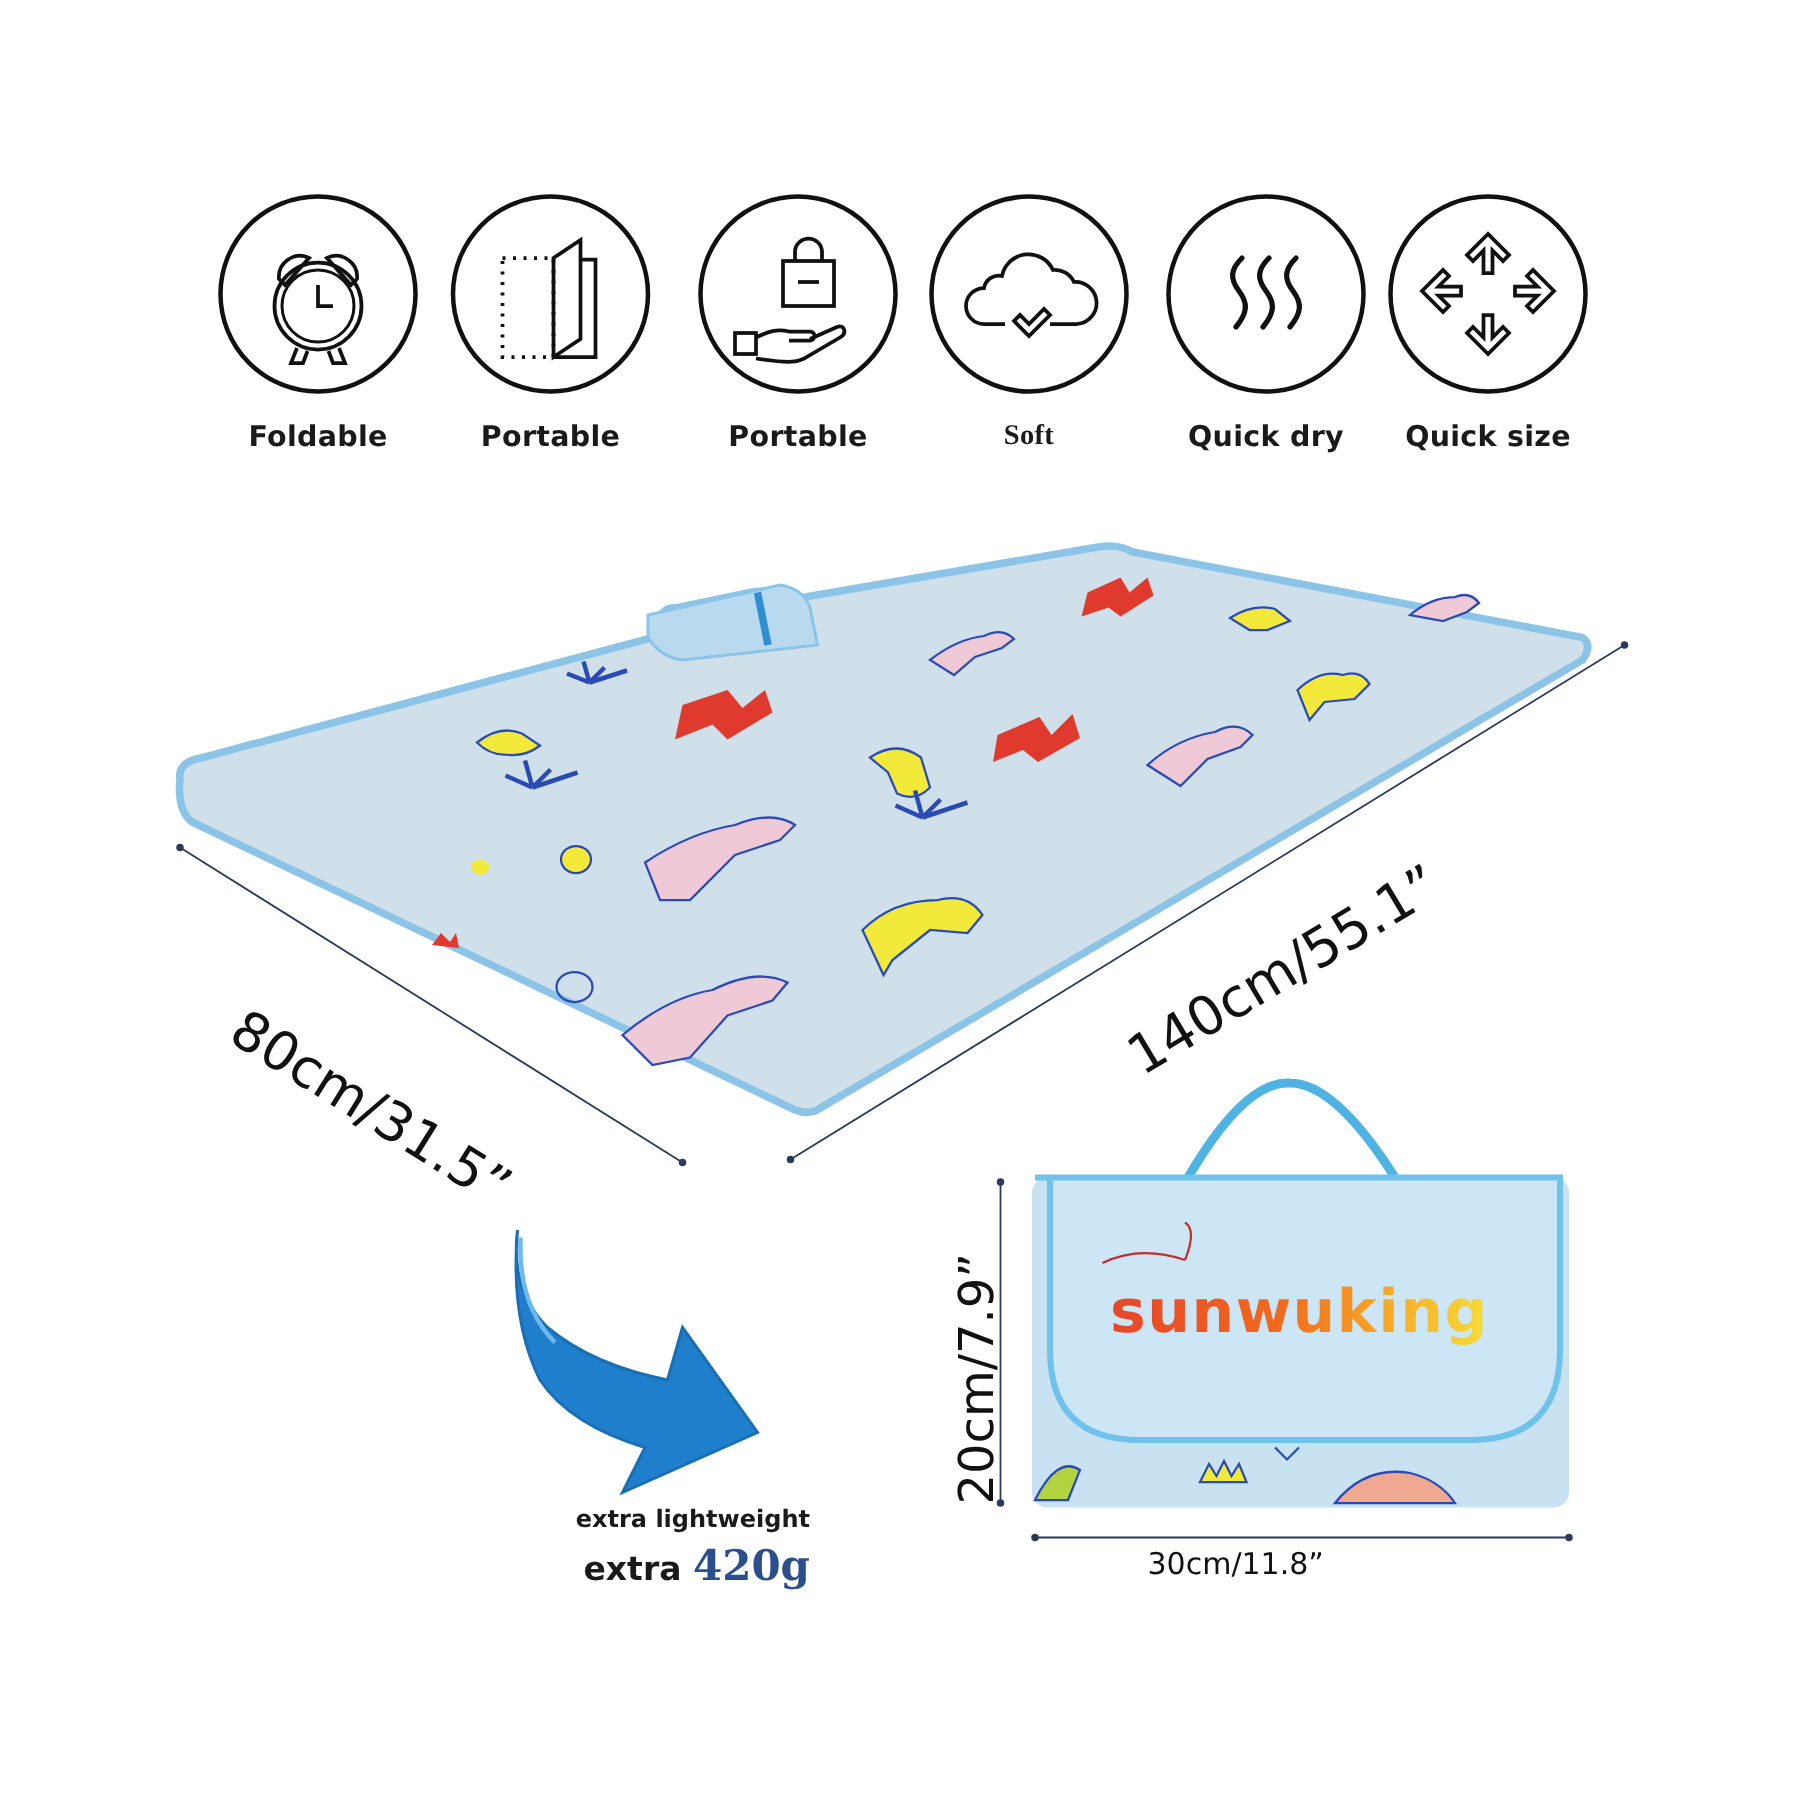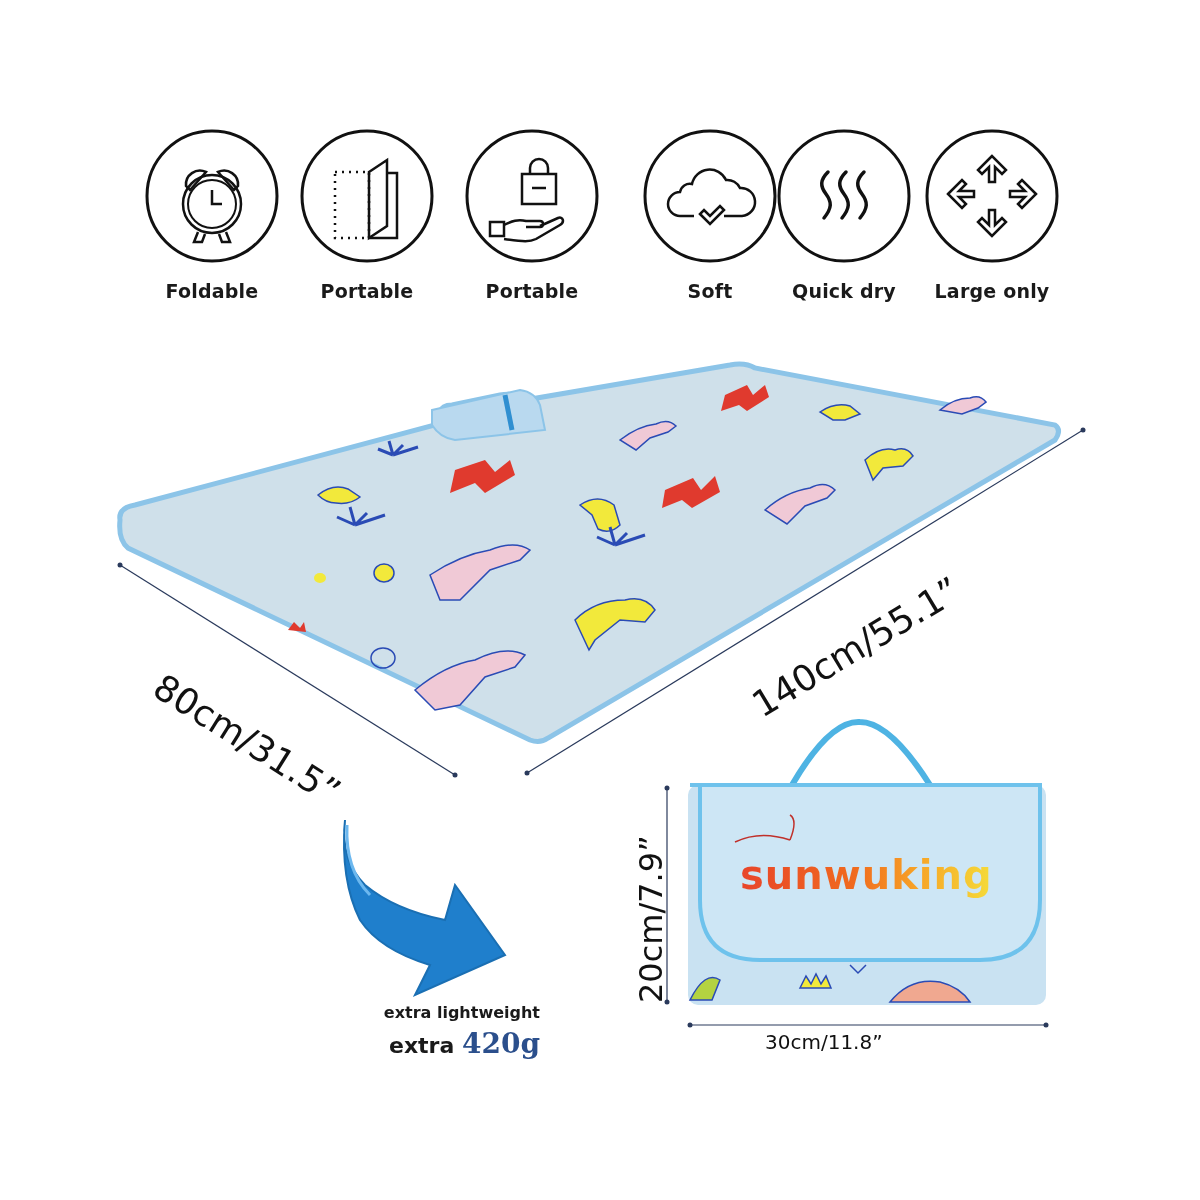--- a/index.html
+++ b/index.html
@@ -56,21 +56,21 @@
       <rect x="58" y="46" width="34" height="30"></rect>
       <path d="M66 46 v-6 a9 9 0 0 1 18 0 v6"></path>
       <path d="M68 60 h14"></path>
       <rect x="26" y="94" width="14" height="14"></rect>
       <path d="M40 97 c8 -4 14 -6 22 -4 l14 0 c4 0 4 6 0 6 l-14 0 M76 98 l18 -8 c5 -2 7 4 2 7 l-24 14 c-6 3 -12 3 -32 0"></path>
     </svg>
   </div>
   <div class="label">Portable</div>
 </div>
 
-<div class="feature" style="left:640px;">
+<div class="feature" style="left:616px;font-family:Liberation Serif, serif;">
   <div class="circle">
     <svg viewBox="0 0 136 136" fill="none" stroke="#111" stroke-width="3">
       <circle cx="68" cy="68" r="65"></circle>
       <path d="M52 88 h-14 a12 12 0 0 1 0 -24 a10 10 0 0 1 12 -8 a18 18 0 0 1 34 -4 a14 14 0 0 1 14 8 a12 12 0 0 1 2 28 h-18" stroke-width="2.5"></path>
       <path d="M58 86 l10 10 l14 -14 l-4 -4 l-10 10 l-6 -6 z" stroke-width="2.5"></path>
     </svg>
   </div>
   <div class="label">Soft</div>
 </div>
 
@@ -89,21 +89,21 @@
 <div class="feature" style="left:922px;">
   <div class="circle">
     <svg viewBox="0 0 136 136" fill="none" stroke="#111" stroke-width="2.5" stroke-linejoin="miter">
       <circle cx="68" cy="68" r="65" stroke-width="3"></circle>
       <path d="M68 28 l-14 14 l4 4 l7 -7 v15 h6 v-15 l7 7 l4 -4 z"></path>
       <path d="M68 108 l-14 -14 l4 -4 l7 7 v-15 h6 v15 l7 -7 l4 4 z"></path>
       <path d="M24 66 l14 -14 l4 4 l-7 7 h15 v6 h-15 l7 7 l-4 4 z"></path>
       <path d="M112 66 l-14 -14 l-4 4 l7 7 h-15 v6 h15 l-7 7 l4 4 z"></path>
     </svg>
   </div>
-  <div class="label">Large only</div>
+  <div class="label">Quick size</div>
 </div>
 
 <div class="mat-wrap">
   <svg width="1200" height="1200" viewBox="0 0 1200 1200" style="position:absolute;left:0;top:0;">
 
     <path d="M120 520 Q118 508 135 505 L435 425 L440 412 Q442 405 452 405 L500 395 Q515 392 525 400 L730 365 Q745 362 755 368 L1055 425 Q1062 430 1055 440 L548 738 Q540 744 530 740 L128 548 Q118 540 120 520 Z" fill="#cfe0ea" stroke="#8cc4e8" stroke-width="5"></path>
 
     <path d="M432 410 L520 390 Q535 392 540 405 L545 430 L455 440 Q440 438 432 425 Z" fill="#b9d9ef" stroke="#8cc4e8" stroke-width="2"></path>
     <path d="M505 395 L512 430" stroke="#2f8fd1" stroke-width="5"></path>
 

